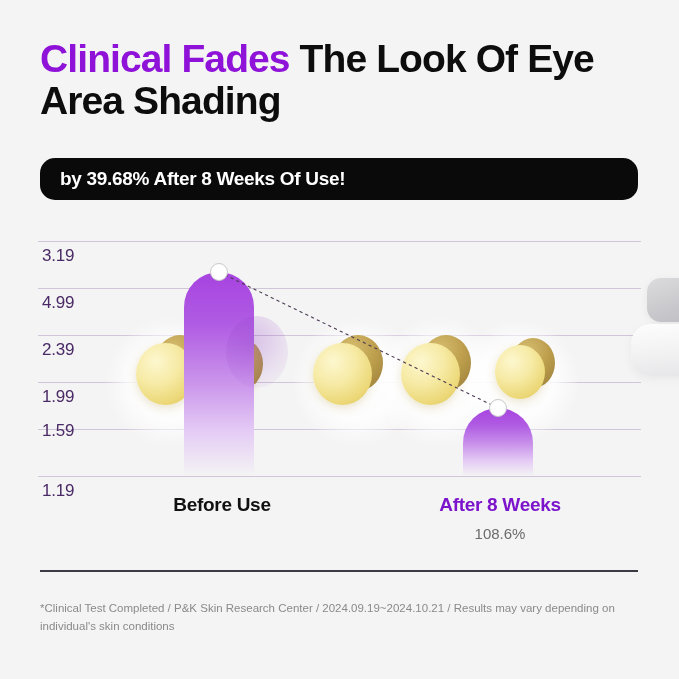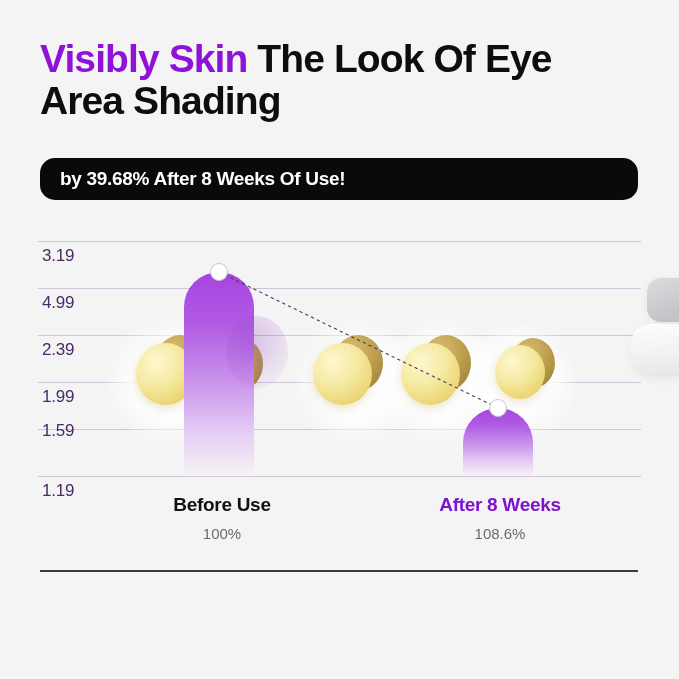--- a/index.html
+++ b/index.html
@@ -196,21 +196,21 @@
     line-height: 1.55;
     color: #8a8a8a;
   }
 </style>
 </head>
 <body>
 
 <div class="page">
 
   <div class="headline">
-    <span class="hl-accent">Visibly Skin</span><span> The Look Of Eye Area Shading</span>
+    <span class="hl-accent">Clinical Fades</span><span> The Look Of Eye Area Shading</span>
   </div>
 
   <div class="banner">
     <span class="banner-text">by 39.68% After 8 Weeks Of Use!</span>
   </div>
 
   <div class="chart">
 
     <div class="plot">
 
@@ -260,23 +260,23 @@
       <div class="ytick" style="top:180px;">1.59</div>
       <div class="ytick" style="top:240px;">1.19</div>
     </div>
 
     <div class="tube-top"></div>
     <div class="tube-body"></div>
   </div>
 
   <div class="cat" style="left:102px; top:494px;">
     <div class="cat-name is-before">Before Use</div>
-    <div class="cat-pct">100%</div>
   </div>
 
   <div class="cat" style="left:380px; top:494px;">
     <div class="cat-name is-after">After 8 Weeks</div>
     <div class="cat-pct">108.6%</div>
   </div>
 
   <div class="divider"></div>
+  <div class="footnote">*Clinical Test Completed / P&amp;K Skin Research Center / 2024.09.19~2024.10.21 / Results may vary depending on individual's skin conditions</div>
 
 </div>
 
 </body></html>

